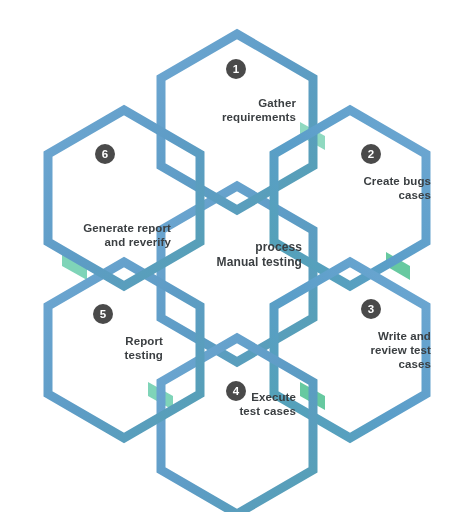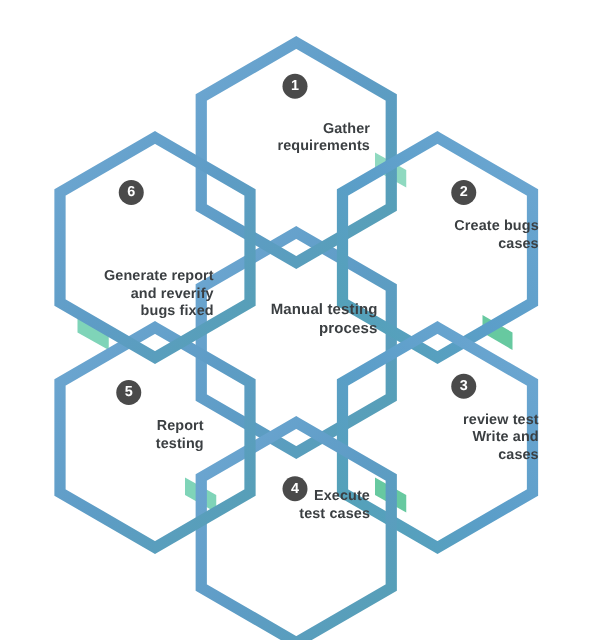--- a/index.html
+++ b/index.html
@@ -100,55 +100,54 @@
 
       <polygon points="237,338 313,382 313,470 237,514 161,470 161,382" stroke="url(#gradHex)" stroke-width="9"></polygon>
 
       <polygon points="124,262 200,306 200,394 124,438 48,394 48,306" stroke="url(#gradHex)" stroke-width="9"></polygon>
 
       <polygon points="124,110 200,154 200,242 124,286 48,242 48,154" stroke="url(#gradHex)" stroke-width="9"></polygon>
     </g>
   </svg>
 
   <div class="hex-label center-label" style="left:237px; top:255px;">
+    <div>process</div>
     <div>Manual testing</div>
-    <div>process</div>
   </div>
 
   <div class="badge" style="left:236px; top:69px;">1</div>
   <div class="hex-label" style="left:236px; top:110px;">
     <div>Gather</div>
     <div>requirements</div>
   </div>
 
   <div class="badge" style="left:371px; top:154px;">2</div>
   <div class="hex-label" style="left:371px; top:188px;">
     <div>Create bugs</div>
     <div>cases</div>
   </div>
 
   <div class="badge" style="left:371px; top:309px;">3</div>
   <div class="hex-label" style="left:371px; top:350px;">
+    <div>Write and</div>
     <div>review test</div>
-    <div>Write and</div>
     <div>cases</div>
   </div>
 
   <div class="badge" style="left:236px; top:391px;">4</div>
   <div class="hex-label" style="left:236px; top:404px;">
     <div>Execute</div>
     <div>test cases</div>
   </div>
 
   <div class="badge" style="left:103px; top:314px;">5</div>
   <div class="hex-label" style="left:103px; top:348px;">
     <div>Report</div>
     <div>testing</div>
   </div>
 
   <div class="badge" style="left:105px; top:154px;">6</div>
   <div class="hex-label" style="left:105px; top:195px; width:132px;margin-top:40px;">
     <div>Generate report</div>
     <div>and reverify</div>
-    <div>bugs fixed</div>
   </div>
 
 </div>
 
 </body></html>

